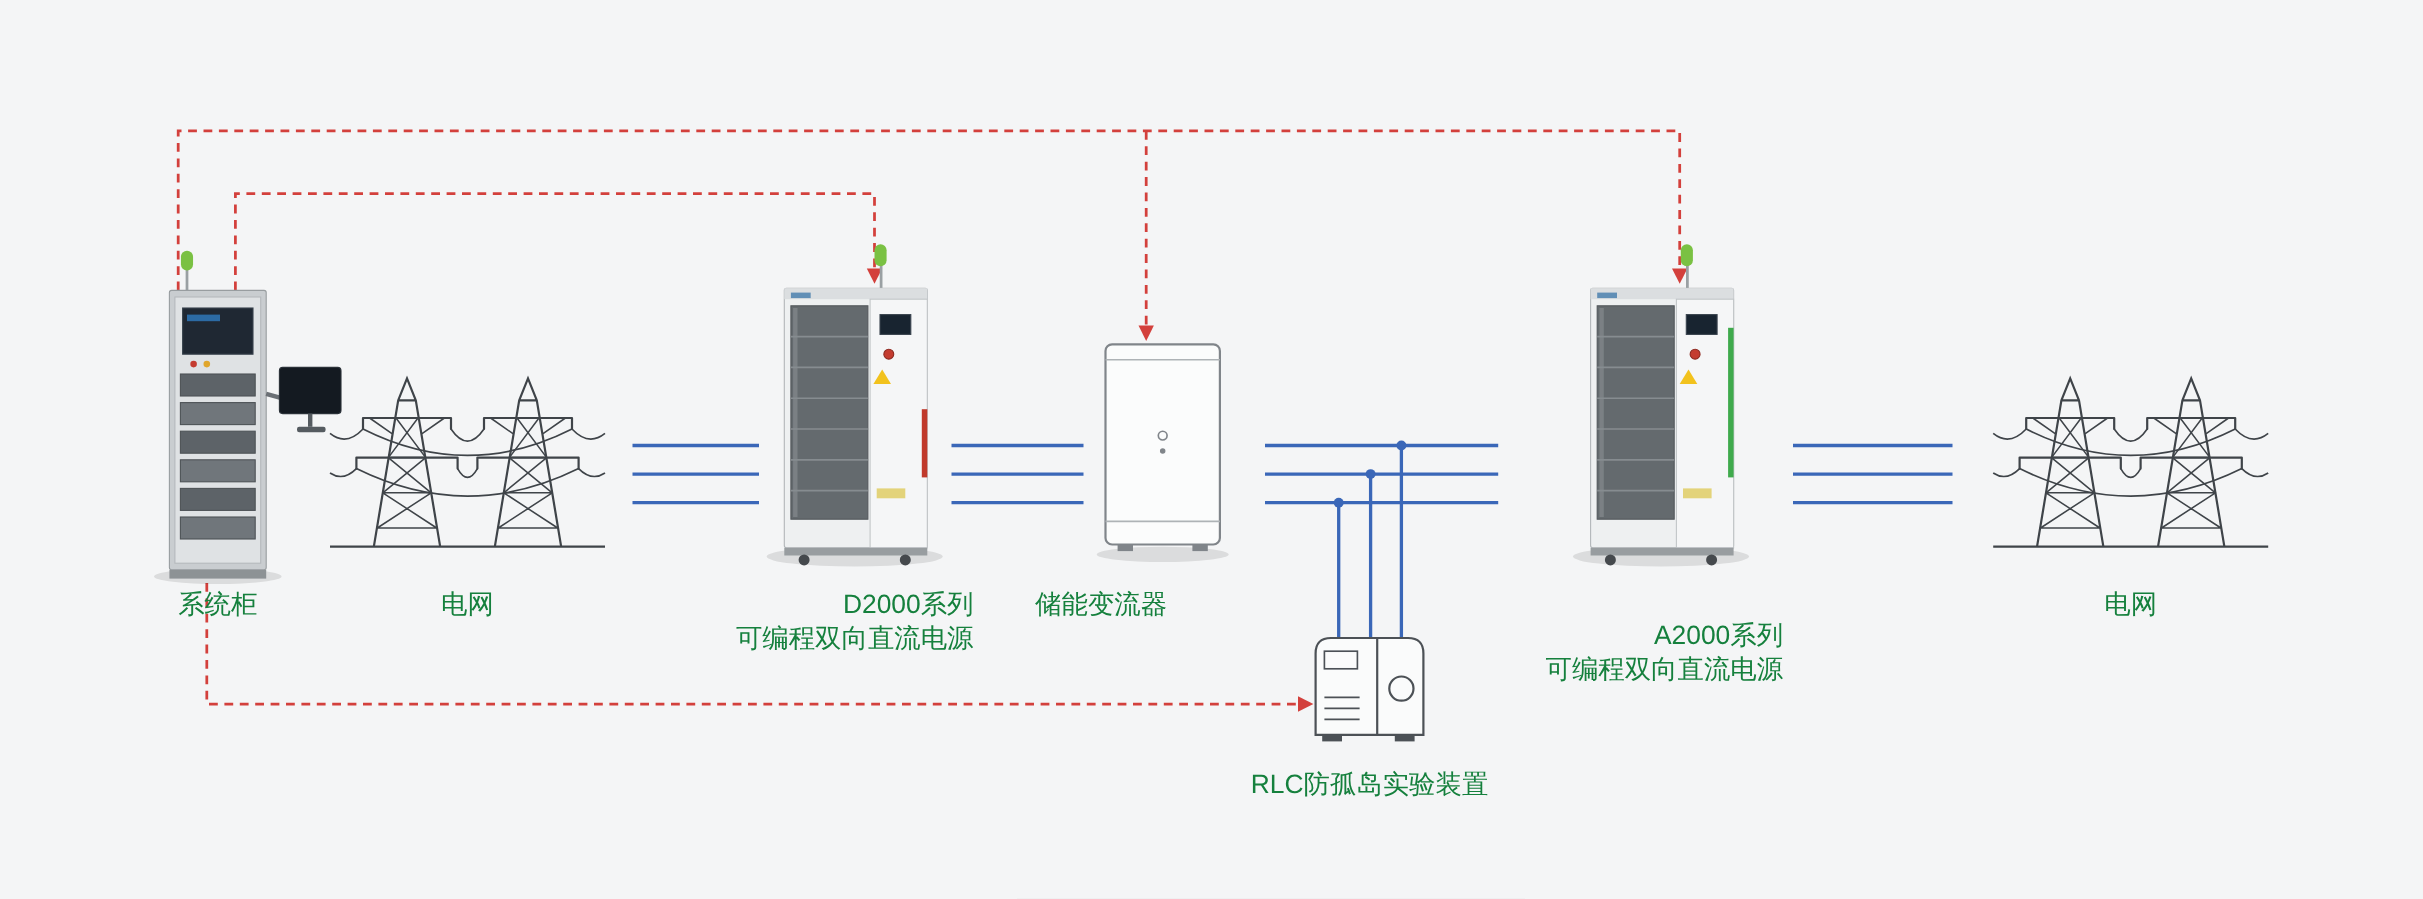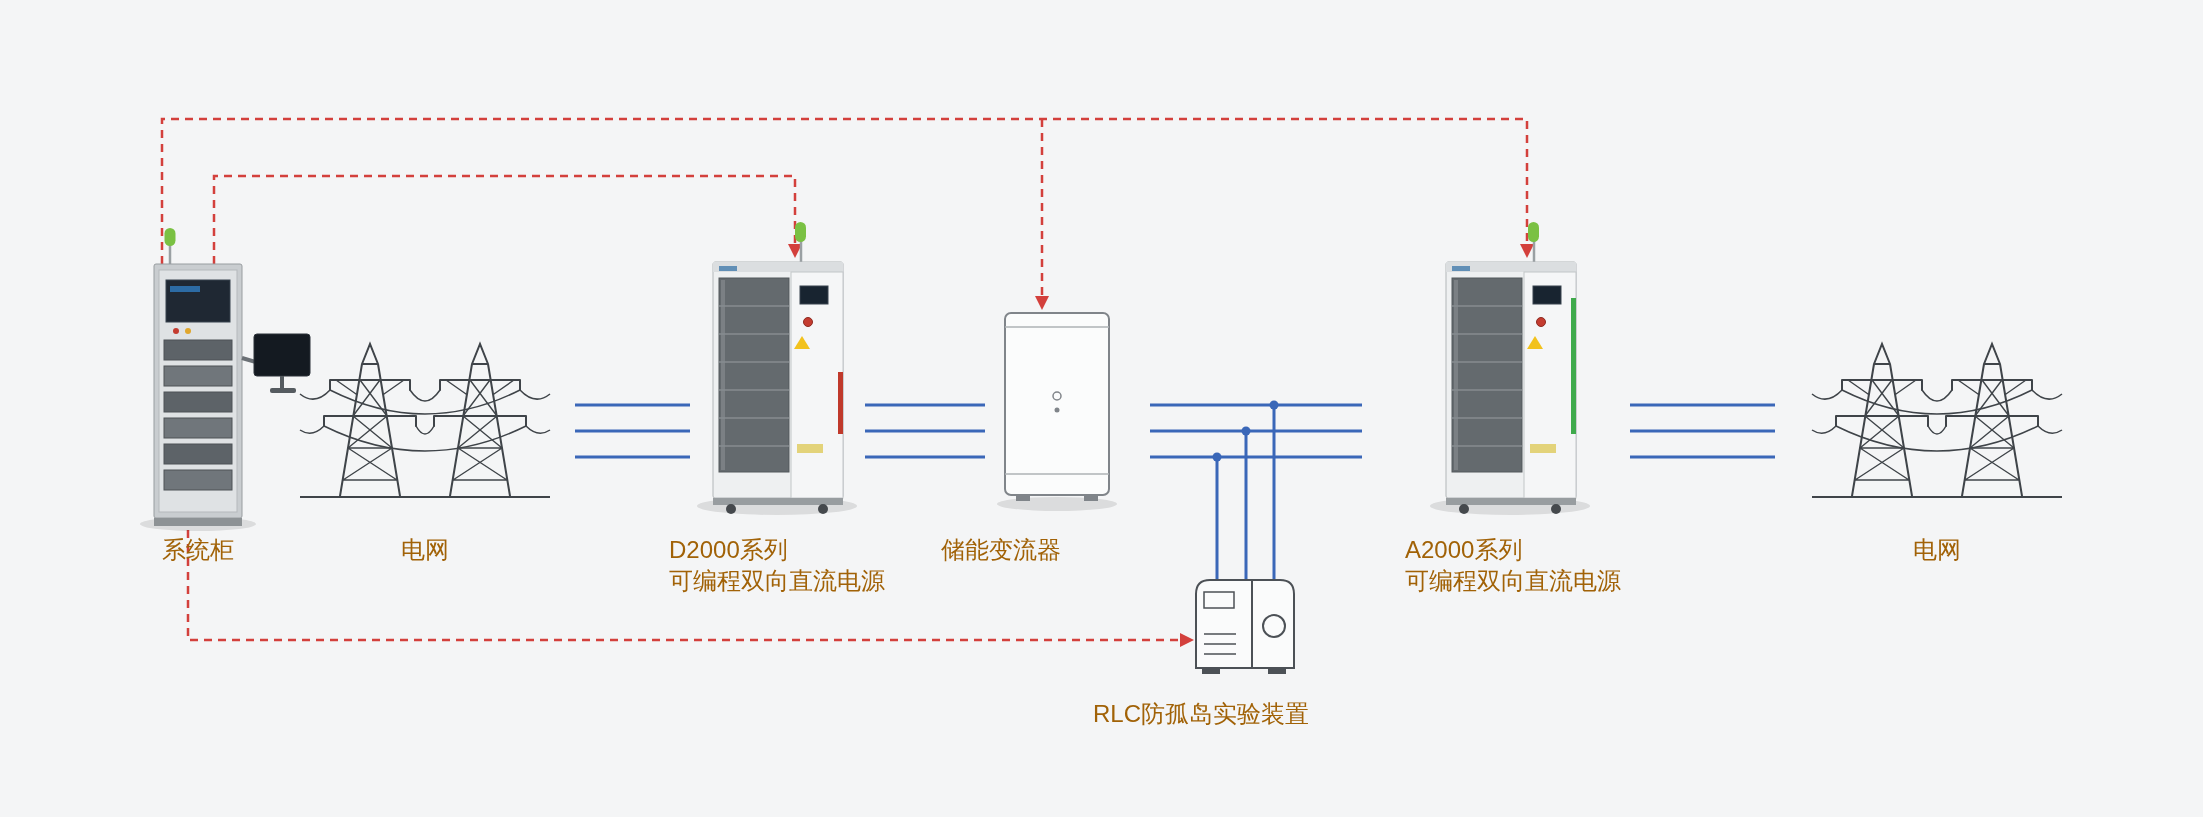--- a/index.html
+++ b/index.html
@@ -7,25 +7,25 @@
     position:relative;
     width:2203px;height:817px;
     background:#f4f5f6;
     overflow:hidden;
     font-family:"Liberation Sans","DejaVu Sans",sans-serif;
   }
   .canvas svg{position:absolute;left:0;top:0;}
   .label{
     position:absolute;
     transform:translateX(-50%);
-    text-align:left;
+    text-align:right;
     font-size:24px;
     line-height:31px;
     font-weight:500;
-    color:#a16207;
+    color:#15803d;
     white-space:nowrap;
   }
 </style>
 </head>
 <body>
 
 <div class="canvas">
 
   <svg width="2203" height="817" viewBox="0 0 2203 817">
     <defs>
@@ -159,22 +159,22 @@
 
   <div class="label" style="left:425px;top:534px">电网</div>
 
   <div class="label" style="left:777px;top:534px">
     <div>D2000系列</div>
     <div>可编程双向直流电源</div>
   </div>
 
   <div class="label" style="left:1001px;top:534px">储能变流器</div>
 
-  <div class="label" style="left:1201px;top:698px">RLC防孤岛实验装置</div>
+  <div class="label" style="left:1245px;top:698px">RLC防孤岛实验装置</div>
 
-  <div class="label" style="left:1513px;top:534px">
+  <div class="label" style="left:1513px;top:562px">
     <div>A2000系列</div>
     <div>可编程双向直流电源</div>
   </div>
 
   <div class="label" style="left:1937px;top:534px">电网</div>
 
 </div>
 
 </body></html>

